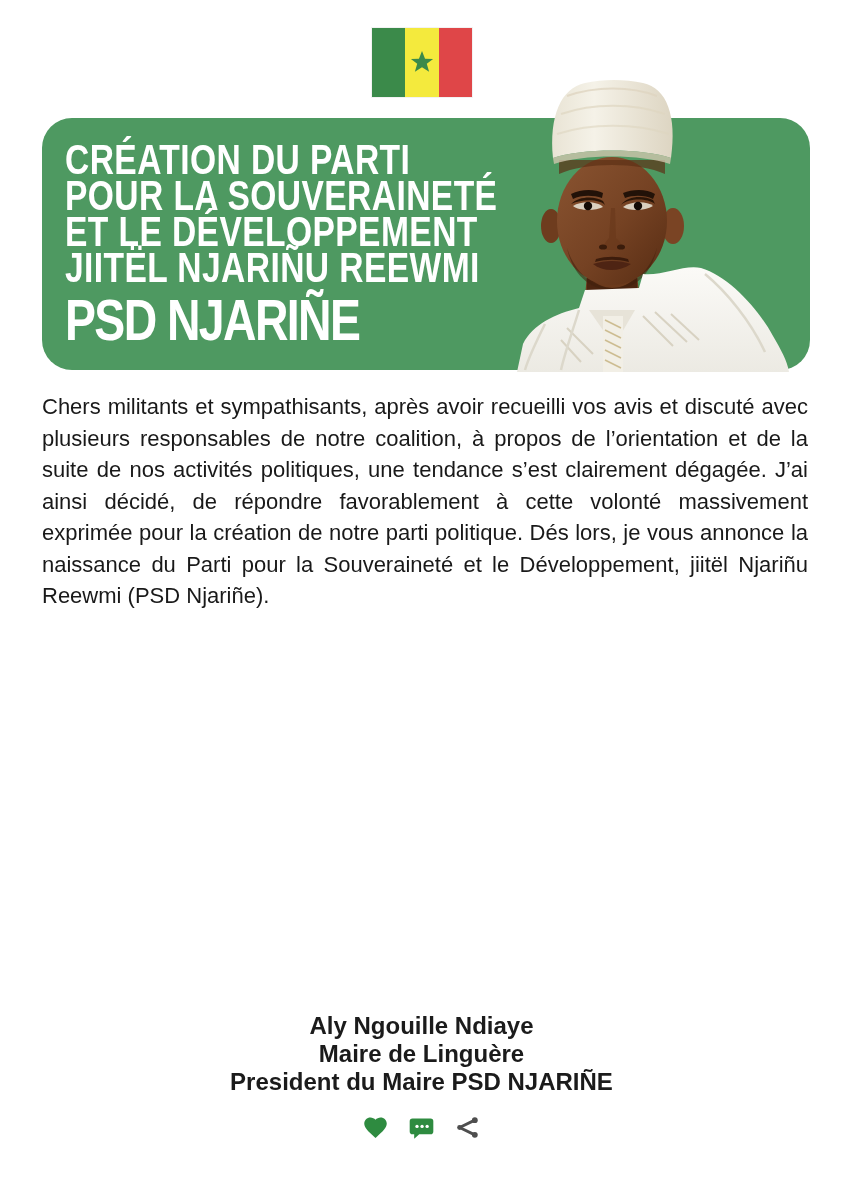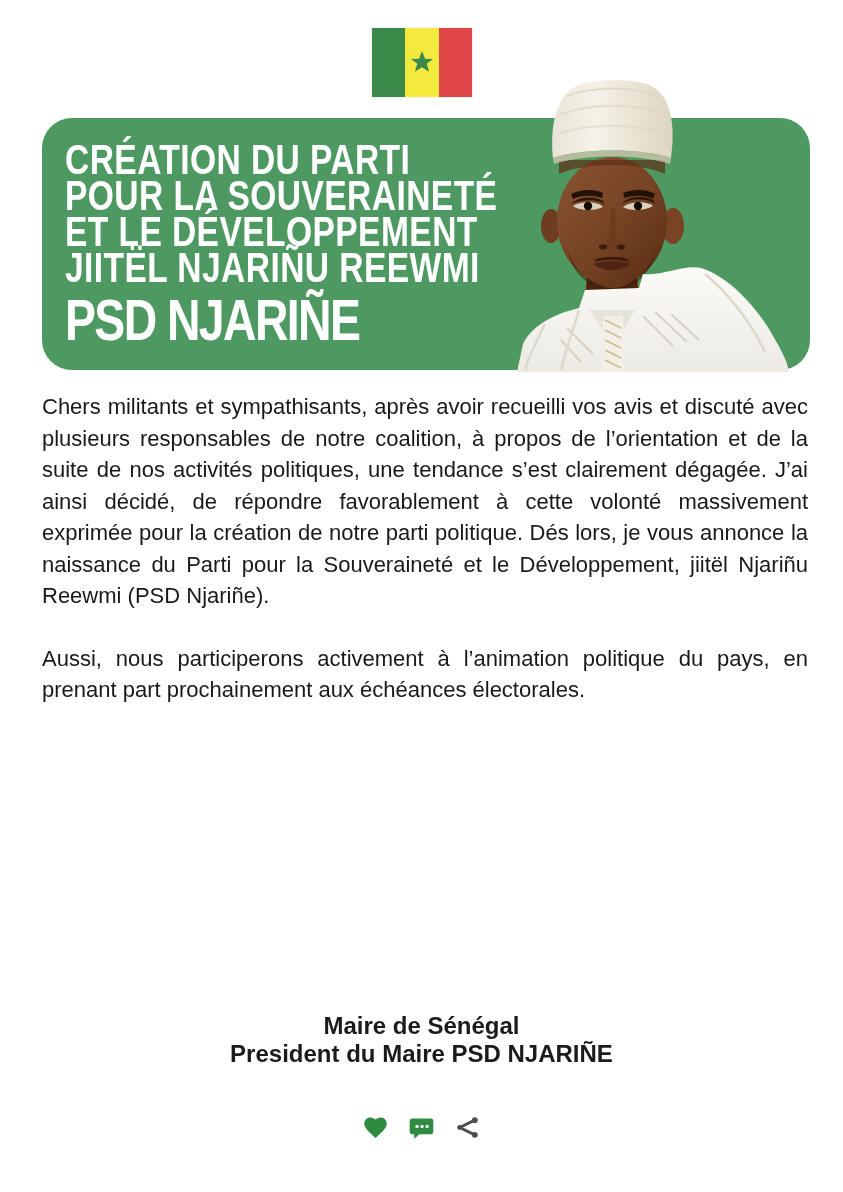--- a/index.html
+++ b/index.html
@@ -137,25 +137,25 @@
     <path d="M88,238 L108,238 L108,294 L88,294 Z" fill="#f2efe6"></path>
     <path d="M90,242 L106,250 M90,252 L106,260 M90,262 L106,270 M90,272 L106,280 M90,282 L106,290" stroke="#cdbd92" stroke-width="1.6" fill="none"></path>
 
     <path d="M52,250 L78,276 M46,262 L66,284 M128,238 L158,268 M140,234 L172,264 M156,236 L184,262" stroke="#d8d2c2" stroke-width="2" fill="none"></path>
 
     <path d="M30,246 C22,262 14,278 10,292 M190,196 C212,214 236,244 250,274 M64,232 C58,252 50,274 46,292" stroke="#dcd8cb" stroke-width="2.5" fill="none"></path>
   </svg>
 
   <div class="body-text">
     <p>Chers militants et sympathisants, après avoir recueilli vos avis et discuté avec plusieurs responsables de notre coalition, à propos de l’orientation et de la suite de nos activités politiques, une tendance s’est clairement dégagée. J’ai ainsi décidé, de répondre favorablement à cette volonté massivement exprimée pour la création de notre parti politique. Dés lors, je vous annonce la naissance du Parti pour la Souveraineté et le Développement, jiitël Njariñu Reewmi (PSD Njariñe).</p>
-    <p>Aussi, nous participerons activement à l’animation politique du pays, en prenant part prochainement aux échéances électorales.</p>
   </div>
 
   <div class="signature">
-    <div class="sig-line">Maire de Sénégal</div>
+    <div class="sig-line">Aly Ngouille Ndiaye</div>
+    <div class="sig-line">Maire de Linguère</div>
     <div class="sig-line">President du Maire PSD NJARIÑE</div>
   </div>
 
   <div class="footer-icons">
     <svg viewBox="0 0 24 24">
       <path d="M12 21.35l-1.45-1.32C5.4 15.36 2 12.28 2 8.5 2 5.42 4.42 3 7.5 3c1.74 0 3.41.81 4.5 2.09C13.09 3.81 14.76 3 16.5 3 19.58 3 22 5.42 22 8.5c0 3.78-3.4 6.86-8.55 11.54L12 21.35z" fill="#2e8b40"></path>
     </svg>
     <svg viewBox="0 0 24 24">
       <path d="M4 4 h16 a2.5 2.5 0 0 1 2.5 2.5 v9 a2.5 2.5 0 0 1 -2.5 2.5 h-10 l-4.5 4 v-4 h-1.5 a2.5 2.5 0 0 1 -2.5 -2.5 v-9 a2.5 2.5 0 0 1 2.5 -2.5 z" fill="#2e8b40"></path>
       <circle cx="8" cy="11" r="1.5" fill="#ffffff"></circle>

